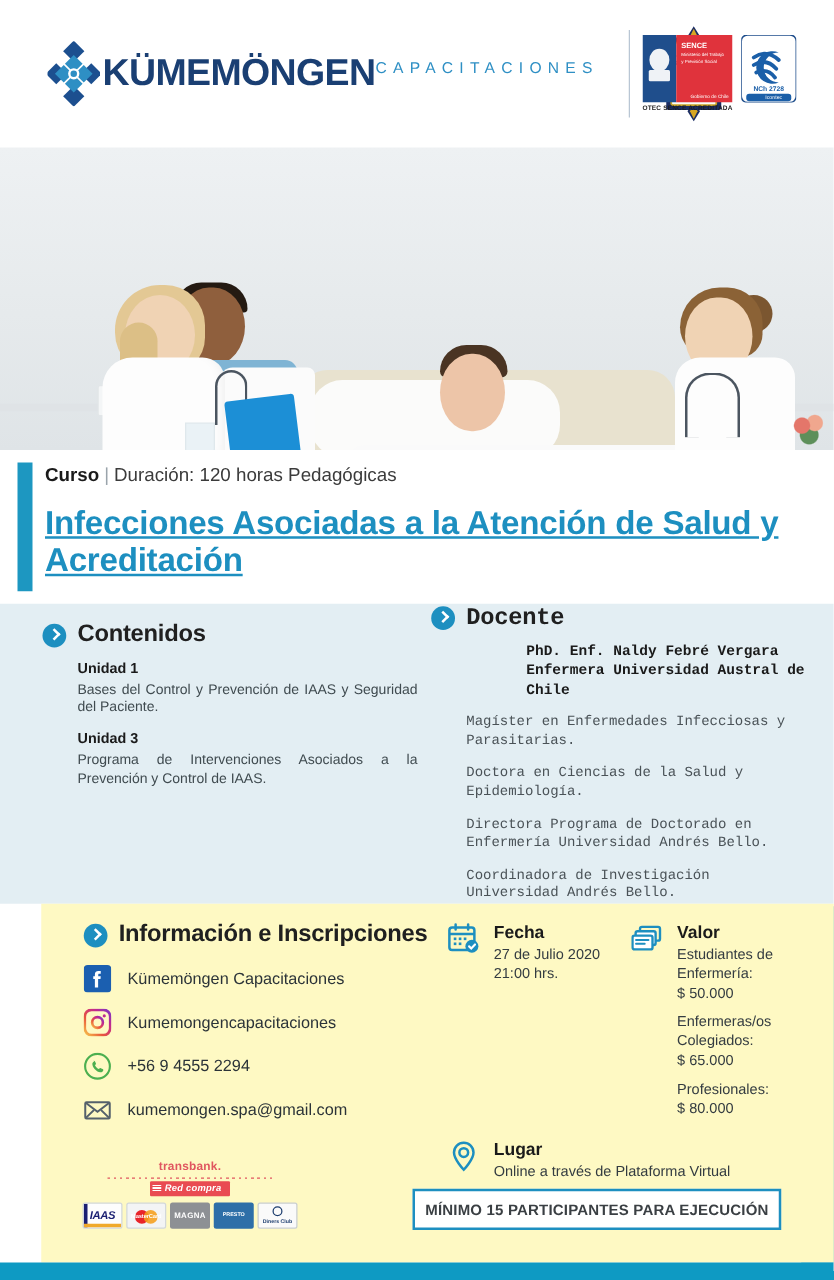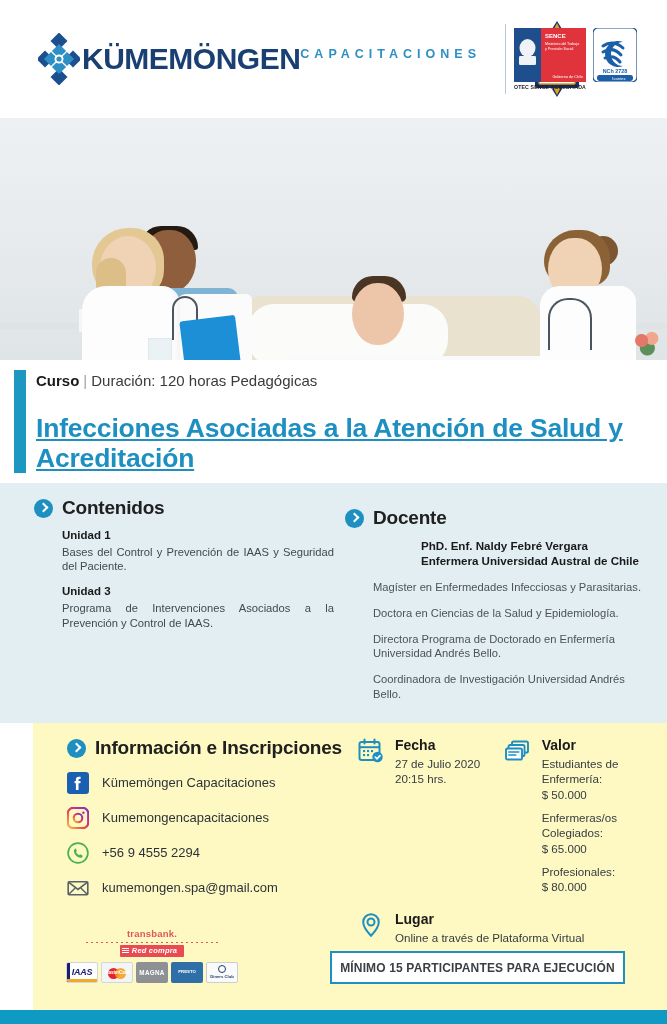--- a/index.html
+++ b/index.html
@@ -26,21 +26,21 @@
     display: flex; align-items: center;
     margin-left: 38px;
   }
   .brand-mark { width: 42px; height: 52px; flex: none; margin-right: 2px; }
   .brand-text { display: flex; flex-direction: row; justify-content: center; }
   .brand-name {
     font-size: 30px; font-weight: bold; letter-spacing: -0.5px;
     color: #1a3f73; line-height: 1.0; white-space: nowrap;
   }
   .brand-sub {
-    font-size: 12.5px; font-weight: bold; letter-spacing: 5.0px;
+    font-size: 12.5px; font-weight: normal; letter-spacing: 5.0px;
     color: #2e8fc4; line-height: 1.2; margin-top: 3px; white-space: nowrap;
   }
   .divider-v {
     width: 1px; height: 70px; background: #b9c6d4;
     margin: 0 22px 0 24px;
   }
   .cec-logo { width: 58px; height: 78px; flex: none; }
   .cert-block {
     position: absolute; right: 30px; top: 28px;
     display: flex; align-items: flex-start; gap: 7px;
@@ -164,36 +164,36 @@
     position: absolute; left: 0; top: 360px; width: 667px; height: 123px;
     background: #ffffff;
   }
   .title-accent {
     position: absolute; left: 14px; top: 10px; width: 12px; height: 103px;
     background: #1d97c1;
   }
   .title-inner { position: absolute; left: 36px; top: 12px; right: 20px; }
   .curso-line {
     font-size: 15px; color: #3b3b3b; line-height: 1.2;
-    margin-bottom: 24px; white-space: nowrap;
+    margin-bottom: 14px; white-space: nowrap;
   }
   .curso-word { font-weight: bold; color: #1a1a1a; }
   .curso-sep { color: #9aa4ab; margin: 0 4px; }
   .course-title {
     font-size: 26.5px; font-weight: bold; color: #1d8fc0;
     line-height: 1.12; letter-spacing: -0.2px; text-decoration: underline;
   }
 
   
   .content-band {
     position: absolute; left: 0; top: 483px; width: 667px; height: 240px;
     background: #e3eef3;
   }
   .col-left  { position: absolute; left: 34px;  top: 14px; width: 300px; }
-  .col-right { position: absolute; left: 345px; top: 24px; width: 300px; }
+  .col-right { position: absolute; left: 345px; top: 0; width: 300px; font-family: Liberation Mono, monospace; }
 
   .sec-head { display: flex; align-items: center; gap: 9px; margin-bottom: 9px; }
   .chev {
     width: 19px; height: 19px; border-radius: 50%; background: #1d8fc0;
     flex: none; position: relative;
   }
   .chev::after {
     content: ""; position: absolute; left: 6px; top: 5.2px;
     width: 5px; height: 5px; border-top: 2px solid #fff; border-right: 2px solid #fff;
     transform: rotate(45deg);
@@ -538,21 +538,21 @@
               <rect x="13" y="12" width="2.1" height="2.1"></rect>
                 <rect x="5" y="16" width="2.1" height="2.1"></rect>
               <rect x="9" y="16" width="2.1" height="2.1"></rect>
             </g>
             <circle cx="19.5" cy="19" r="5.2" fill="#1d8fc0"></circle>
             <path d="M17.3 19.1l1.7 1.7 3-3.2" fill="none" stroke="#fff" stroke-width="1.7" stroke-linecap="round"></path>
           </svg>
           <div>
             <div class="dl-head">Fecha</div>
             <div class="dl-line">27 de Julio 2020</div>
-            <div class="dl-line">20:15 hrs.</div>
+            <div class="dl-line">21:00 hrs.</div>
           </div>
         </div>
 
         <div class="dl-row" style="width:175px;">
           <svg class="dl-ico" viewBox="0 0 26 26">
             <rect x="7" y="3.5" width="16" height="11" rx="1.6" fill="none" stroke="#1d8fc0" stroke-width="1.9"></rect>
             <rect x="3.5" y="7" width="16" height="11" rx="1.6" fill="#fff" stroke="#1d8fc0" stroke-width="1.9"></rect>
             <rect x="1" y="10.5" width="16" height="11" rx="1.6" fill="#fff" stroke="#1d8fc0" stroke-width="1.9"></rect>
             <g stroke="#1d8fc0" stroke-width="1.5" stroke-linecap="round">
               <path d="M3.8 14h10"></path>

